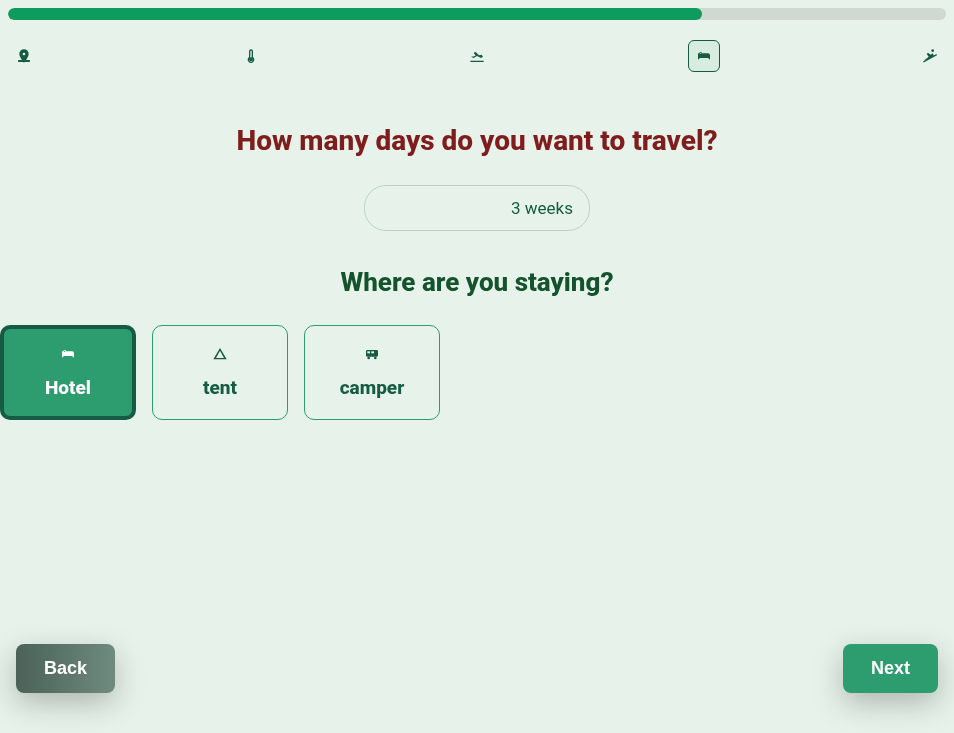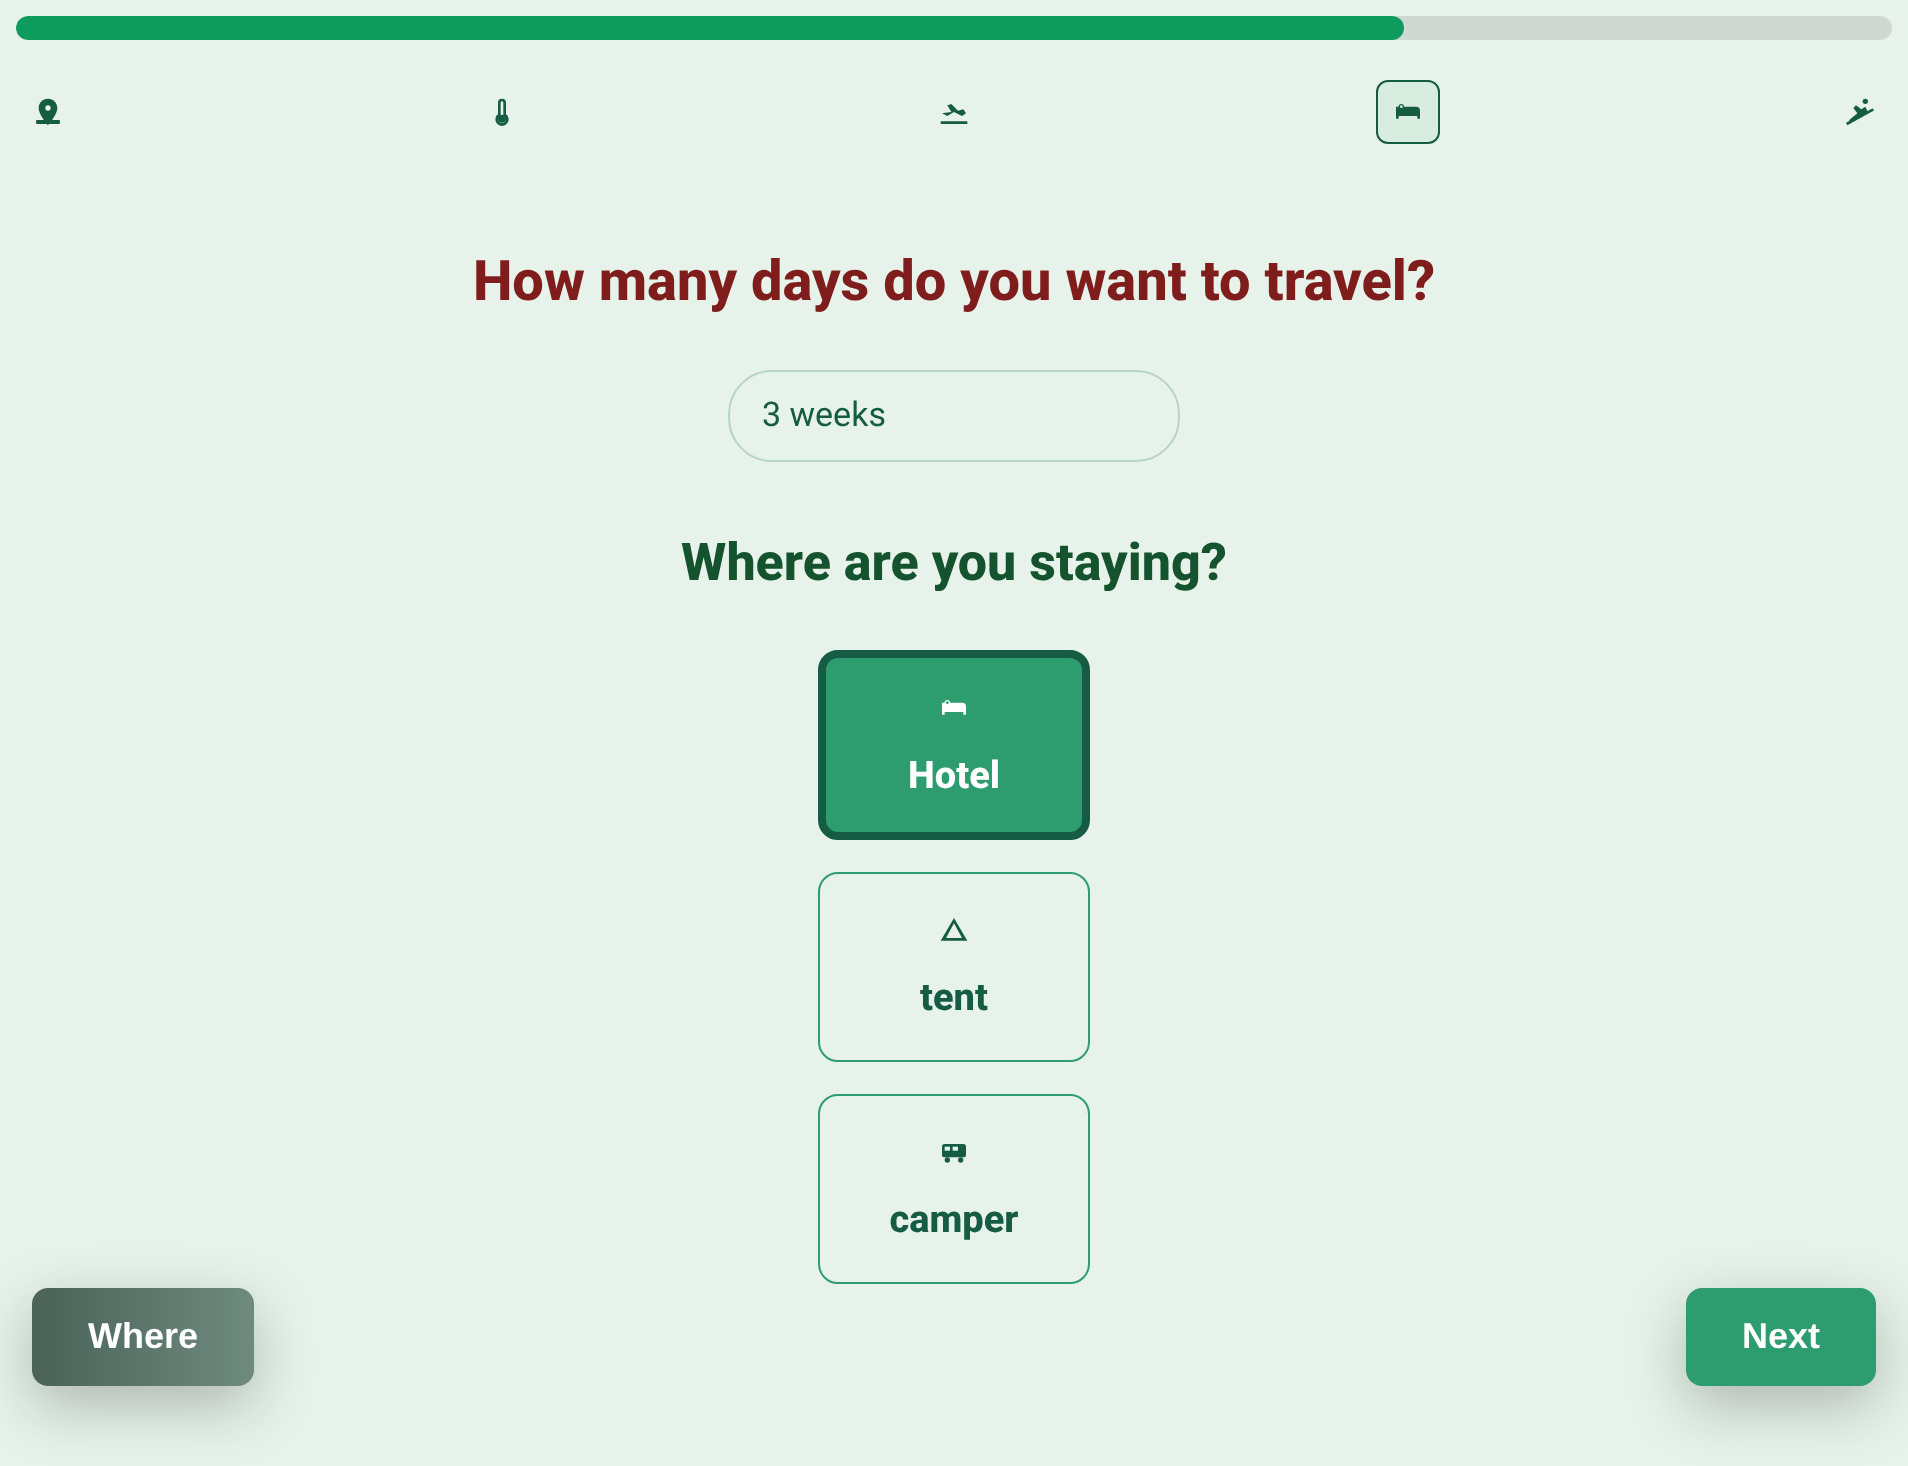--- a/index.html
+++ b/index.html
@@ -67,26 +67,26 @@
       margin-bottom: 28px;
     }
     .duration-input {
       width: 226px;
       padding: 12px 16px;
       font-size: 17px;
       color: #165c44;
       background: #e7f3ea;
       border: 1px solid #b7d4c2;
       border-radius: 22px;
-      text-align: left;
+      text-align: right;
       font-family: inherit;
     }
     .options {
       display: flex;
-      flex-direction: column;
+      flex-direction: row;
       align-items: center;
       gap: 16px;
     }
     .option-card {
       width: 136px;
       padding: 20px 0;
       border: 1px solid #2d9c6e;
       border-radius: 10px;
       background: transparent;
       cursor: pointer;
@@ -219,15 +219,15 @@
           <rect x="5" y="8" width="4" height="3" fill="#e7f3ea"></rect>
           <rect x="11" y="8" width="4" height="3" fill="#e7f3ea"></rect>
         </svg>
       </span>
       <span class="option-label">camper</span>
     </div>
   </div>
 </div>
 
 <div class="footer">
-  <button class="btn btn-back">Where</button>
+  <button class="btn btn-back">Back</button>
   <button class="btn btn-next">Next</button>
 </div>
 
 </body></html>

